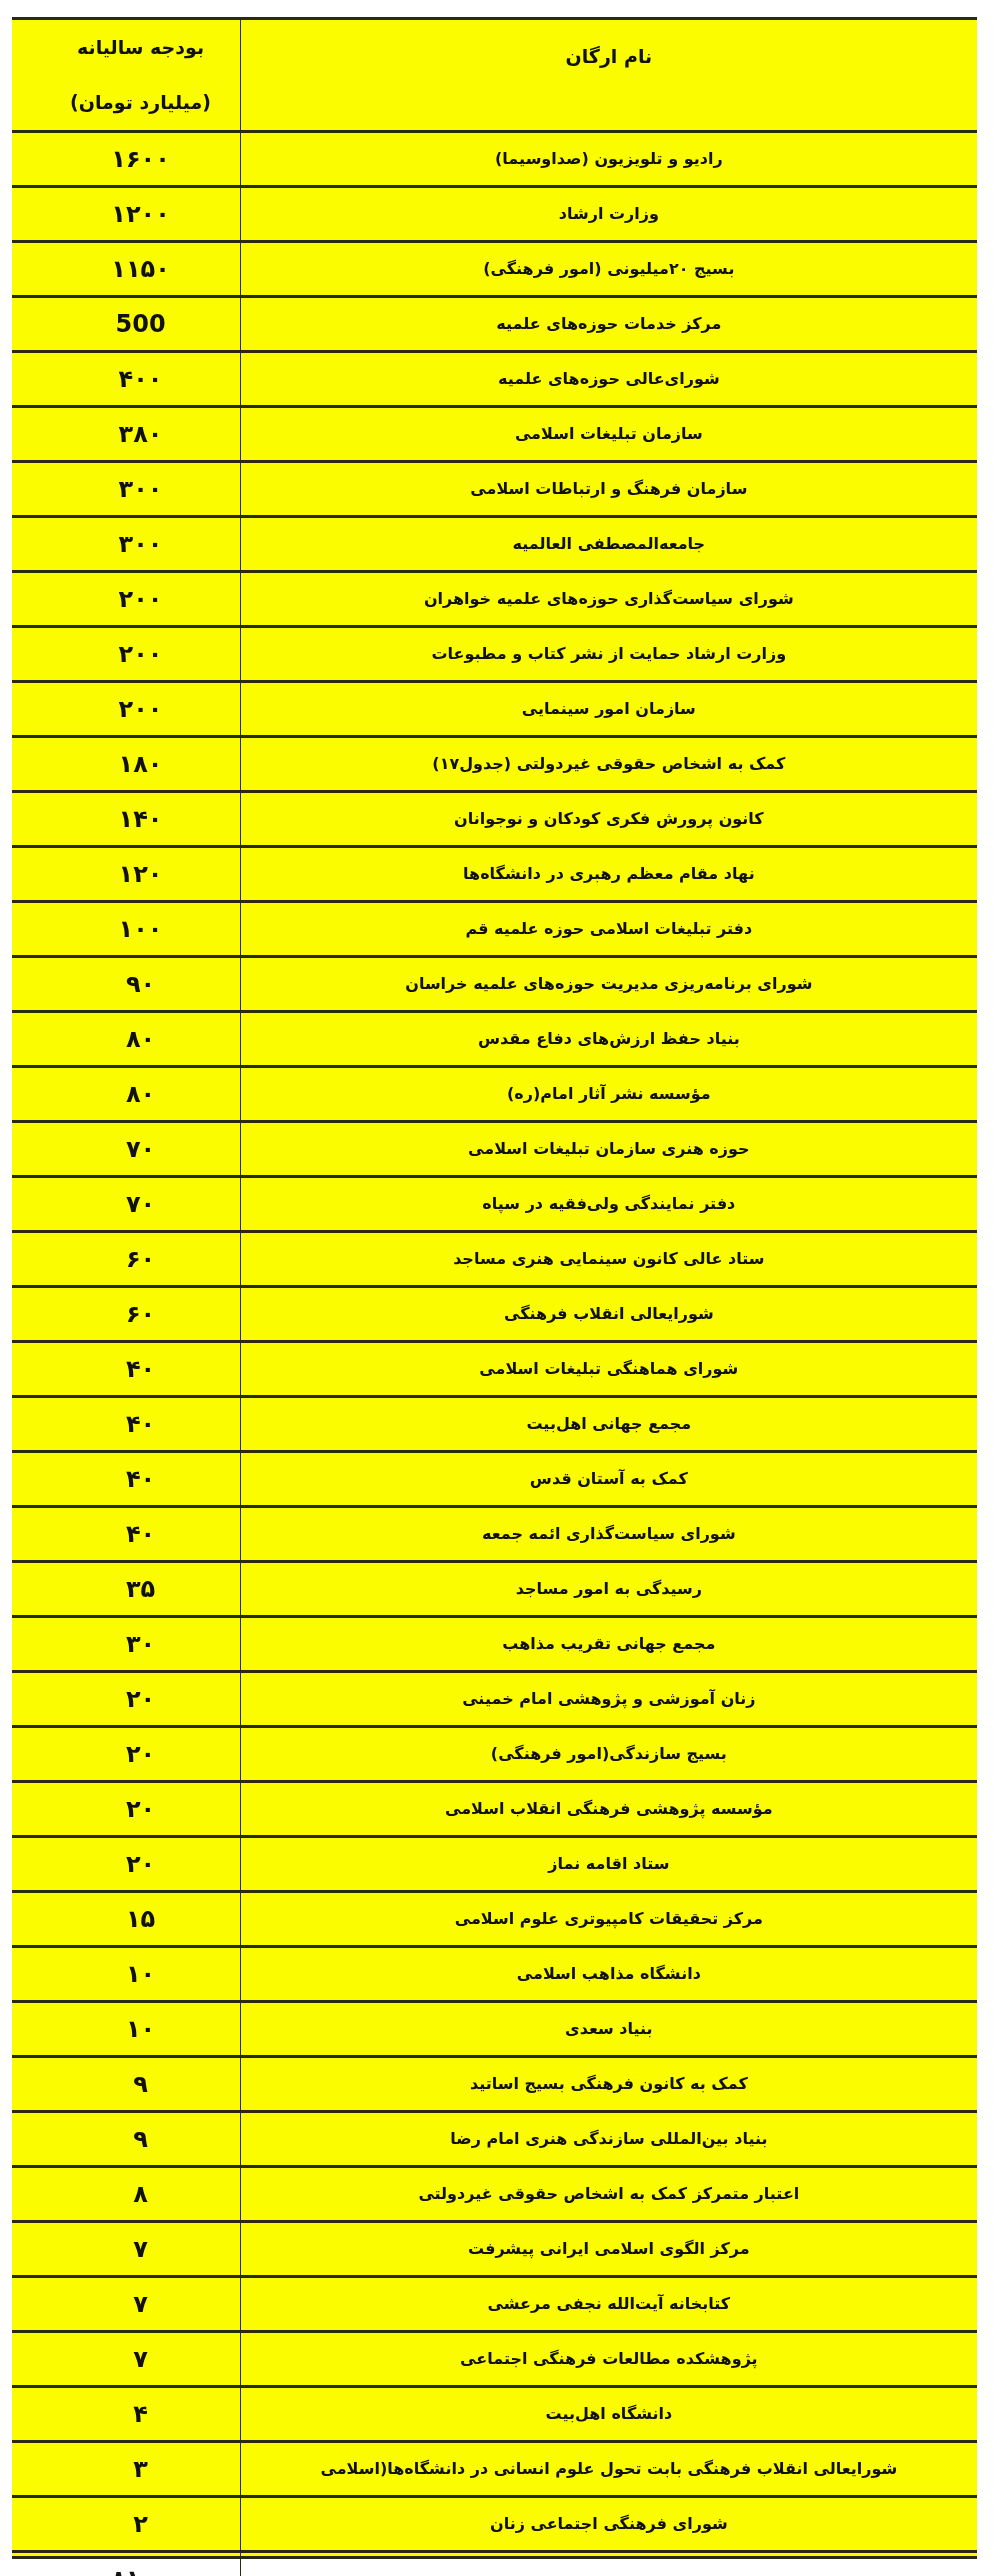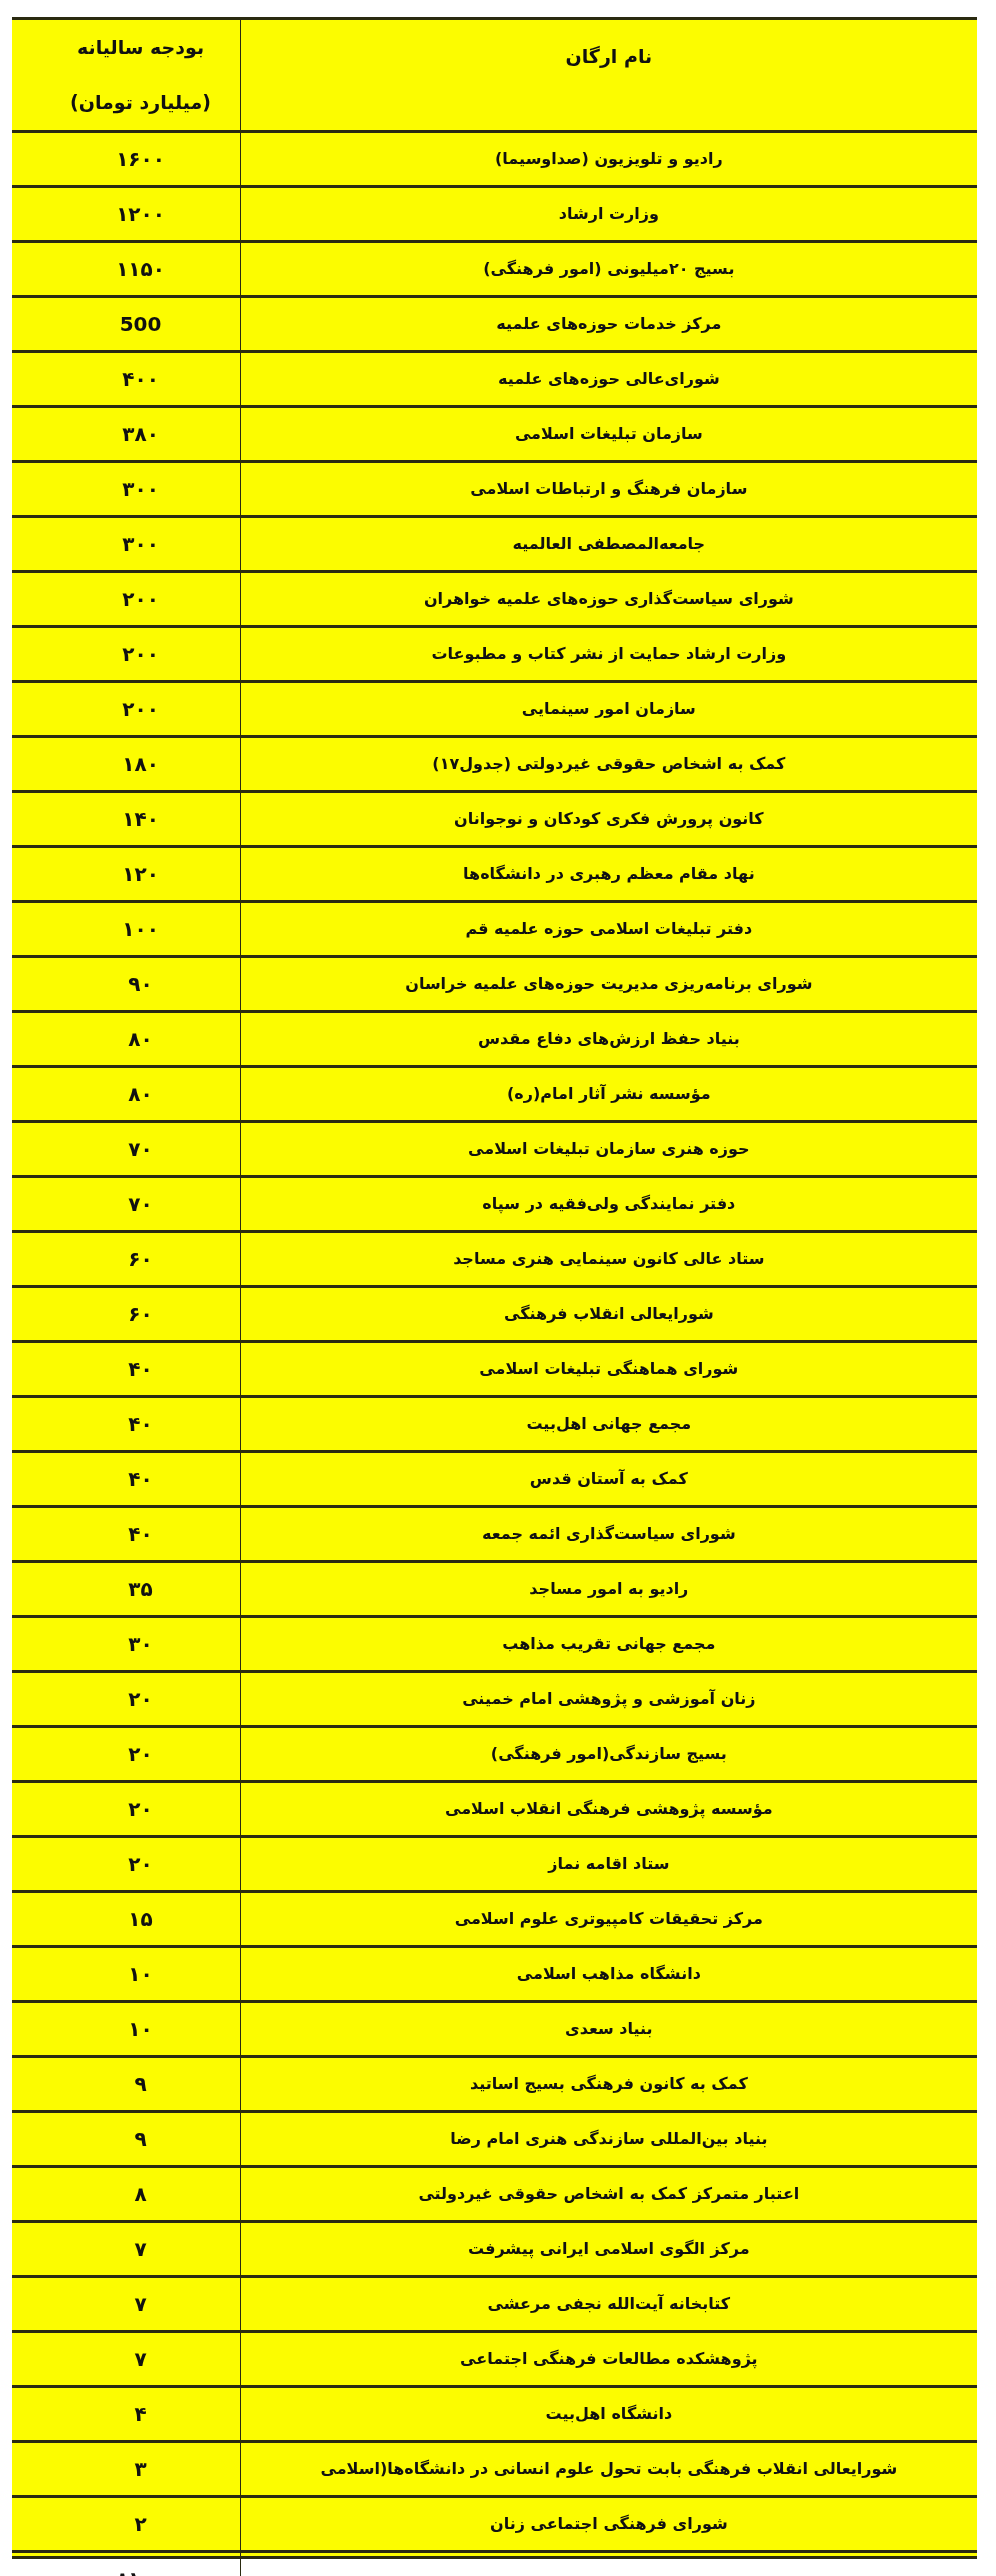--- a/index.html
+++ b/index.html
@@ -34,21 +34,21 @@
     }
     td.val, th.val { border-right: 1.7px solid #2a2a10; padding-left: 36px; }
     th { font-size: 19px; font-weight: bold; }
     th.name { vertical-align: top; padding-top: 25px; }
     th.val { line-height: 55px; }
     tr.header-row { height: 108px; }
     tr.data-row { height: 55px; }
     tr.total-row { height: 55px; }
     tr:last-child td { border-bottom: none; }
     td.name { font-size: 16px; }
-    td.val { font-size: 20px; }
+    td.val { font-size: 24px; }
   </style>
 </head>
 <body>
 
 <div class="table-wrap">
   <table>
     <colgroup>
       <col class="c-name">
       <col class="c-val">
     </colgroup>
@@ -160,21 +160,21 @@
         </tr>
         <tr class="data-row">
           <td class="name">کمک به آستان قدس</td>
           <td class="val">۴۰</td>
         </tr>
         <tr class="data-row">
           <td class="name">شورای سیاست‌گذاری ائمه جمعه</td>
           <td class="val">۴۰</td>
         </tr>
         <tr class="data-row">
-          <td class="name">رادیو به امور مساجد</td>
+          <td class="name">رسیدگی به امور مساجد</td>
           <td class="val">۳۵</td>
         </tr>
         <tr class="data-row">
           <td class="name">مجمع جهانی تقریب مذاهب</td>
           <td class="val">۳۰</td>
         </tr>
         <tr class="data-row">
           <td class="name">زنان آموزشی و پژوهشی امام خمینی</td>
           <td class="val">۲۰</td>
         </tr>

